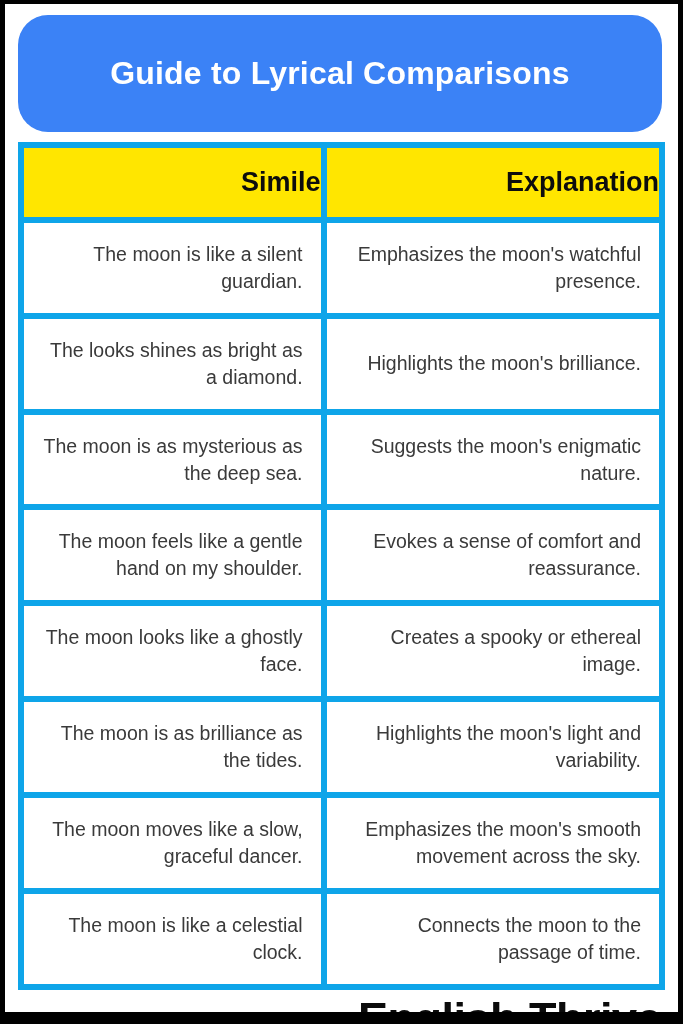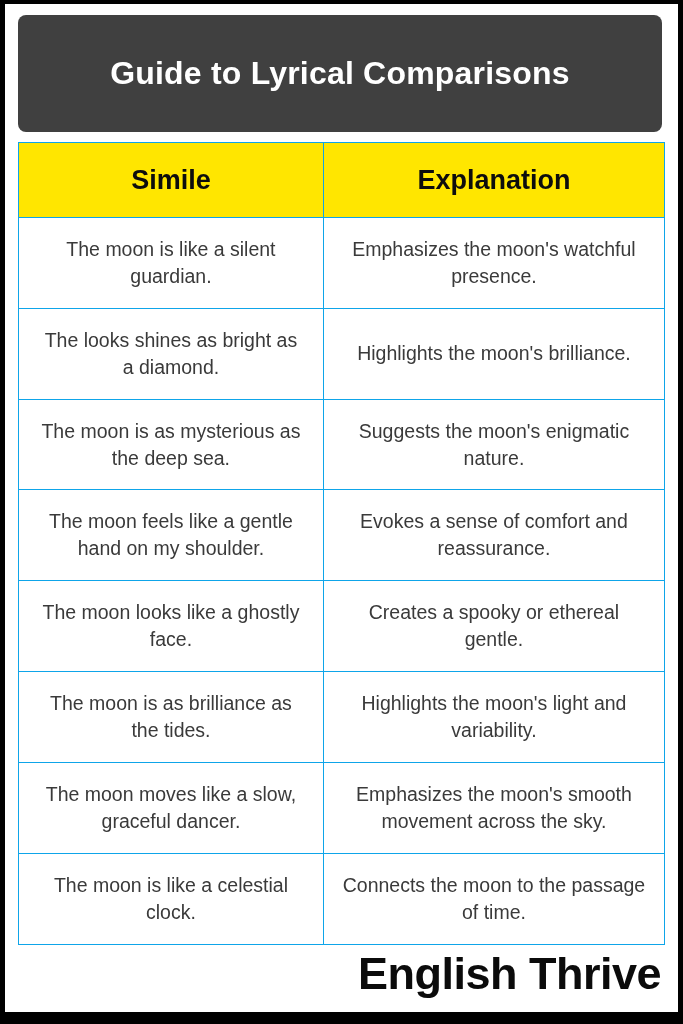--- a/index.html
+++ b/index.html
@@ -16,44 +16,44 @@
   }
   .inner {
     width: 100%;
     height: 100%;
     background: #ffffff;
     overflow: hidden;
   }
   .title-box {
     margin: 11px 16px 0 13px;
     height: 117px;
-    background: #404040;
-    border-radius: 8px;
+    background: #3b82f6;
+    border-radius: 30px;
     display: flex;
     align-items: center;
     justify-content: center;
   }
   .title-box h1 {
     color: #ffffff;
     font-size: 32px;
     font-weight: bold;
     letter-spacing: 0.2px;
     text-align: center;
   }
   table.comparison-table {
     margin: 10px 13px 0 13px;
     width: 647px;
     border-collapse: collapse;
     table-layout: fixed;
   }
   .comparison-table col.col-simile { width: 47.2%; }
   .comparison-table col.col-explanation { width: 52.8%; }
   .comparison-table th, .comparison-table td {
-    border: 1px solid #0ea5e9;
-    text-align: center;
+    border: 6px solid #0ea5e9;
+    text-align: right;
     vertical-align: middle;
   }
   .comparison-table thead tr { height: 75px; }
   .comparison-table th {
     background: #ffe600;
     color: #0d0d0d;
     font-size: 27px;
     font-weight: bold;
   }
   .comparison-table tbody tr { height: 82px; }
@@ -107,21 +107,21 @@
         <tr>
           <td>The moon is as mysterious as the deep sea.</td>
           <td>Suggests the moon's enigmatic nature.</td>
         </tr>
         <tr>
           <td>The moon feels like a gentle hand on my shoulder.</td>
           <td>Evokes a sense of comfort and reassurance.</td>
         </tr>
         <tr>
           <td>The moon looks like a ghostly face.</td>
-          <td>Creates a spooky or ethereal gentle.</td>
+          <td>Creates a spooky or ethereal image.</td>
         </tr>
         <tr>
           <td>The moon is as brilliance as the tides.</td>
           <td>Highlights the moon's light and variability.</td>
         </tr>
         <tr>
           <td>The moon moves like a slow, graceful dancer.</td>
           <td>Emphasizes the moon's smooth movement across the sky.</td>
         </tr>
         <tr>

